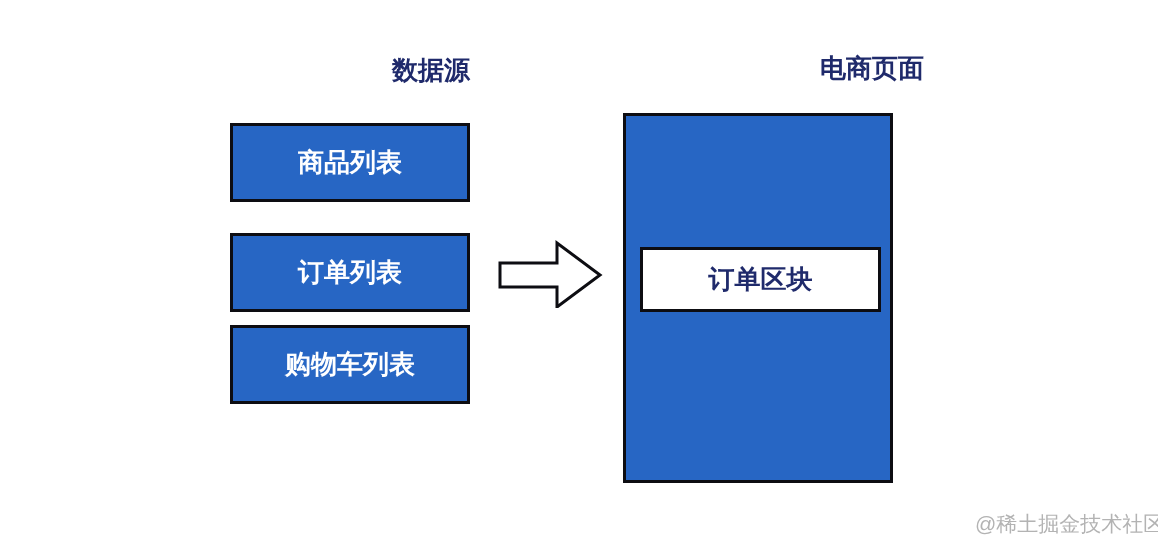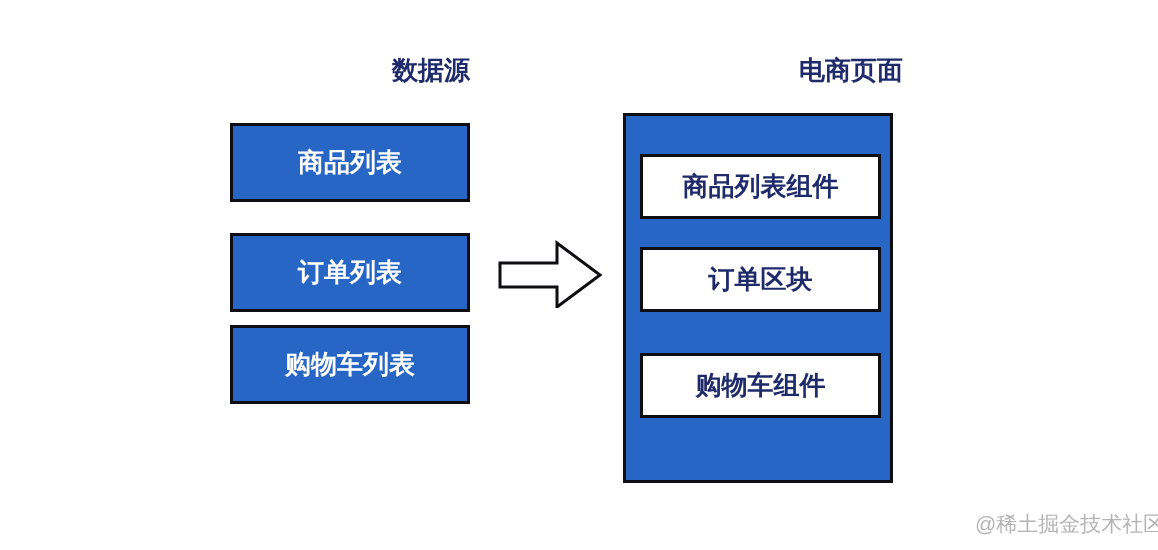--- a/index.html
+++ b/index.html
@@ -19,21 +19,21 @@
   }
   .col-title{
     position:absolute;
     font-size:26px;
     font-weight:bold;
     color:var(--navy);
     text-align:right;
     line-height:1;
   }
   .left-title{left:230px;top:57px;width:240px;}
-  .right-title{left:633px;top:57px;width:270px;}
+  .right-title{left:654px;top:57px;width:270px;font-family:Liberation Mono, monospace;}
   .blue-box{
     position:absolute;
     left:230px;width:240px;height:79px;
     background:var(--blue);
     border:3px solid var(--border);
     box-sizing:border-box;
     display:flex;align-items:center;justify-content:center;
     color:#ffffff;
     font-size:26px;font-weight:bold;
   }
@@ -91,26 +91,20 @@
   </div>
   <div class="blue-box lb3">
     <span>购物车列表</span>
   </div>
 
   <svg class="arrow-svg" width="106" height="68" viewBox="0 0 106 68" aria-hidden="true">
     <polygon points="3,23 60,23 60,3 103,35 60,67 60,47 3,47" fill="#ffffff" stroke="#0d0d12" stroke-width="3" stroke-linejoin="miter"></polygon>
   </svg>
 
   <div class="big-panel">
-    <div class="white-box wb1">
-      <span>商品列表组件</span>
-    </div>
     <div class="white-box wb2">
       <span>订单区块</span>
-    </div>
-    <div class="white-box wb3">
-      <span>购物车组件</span>
     </div>
   </div>
 
   <div class="watermark">@稀土掘金技术社区</div>
 
 </div>
 
 </body></html>

